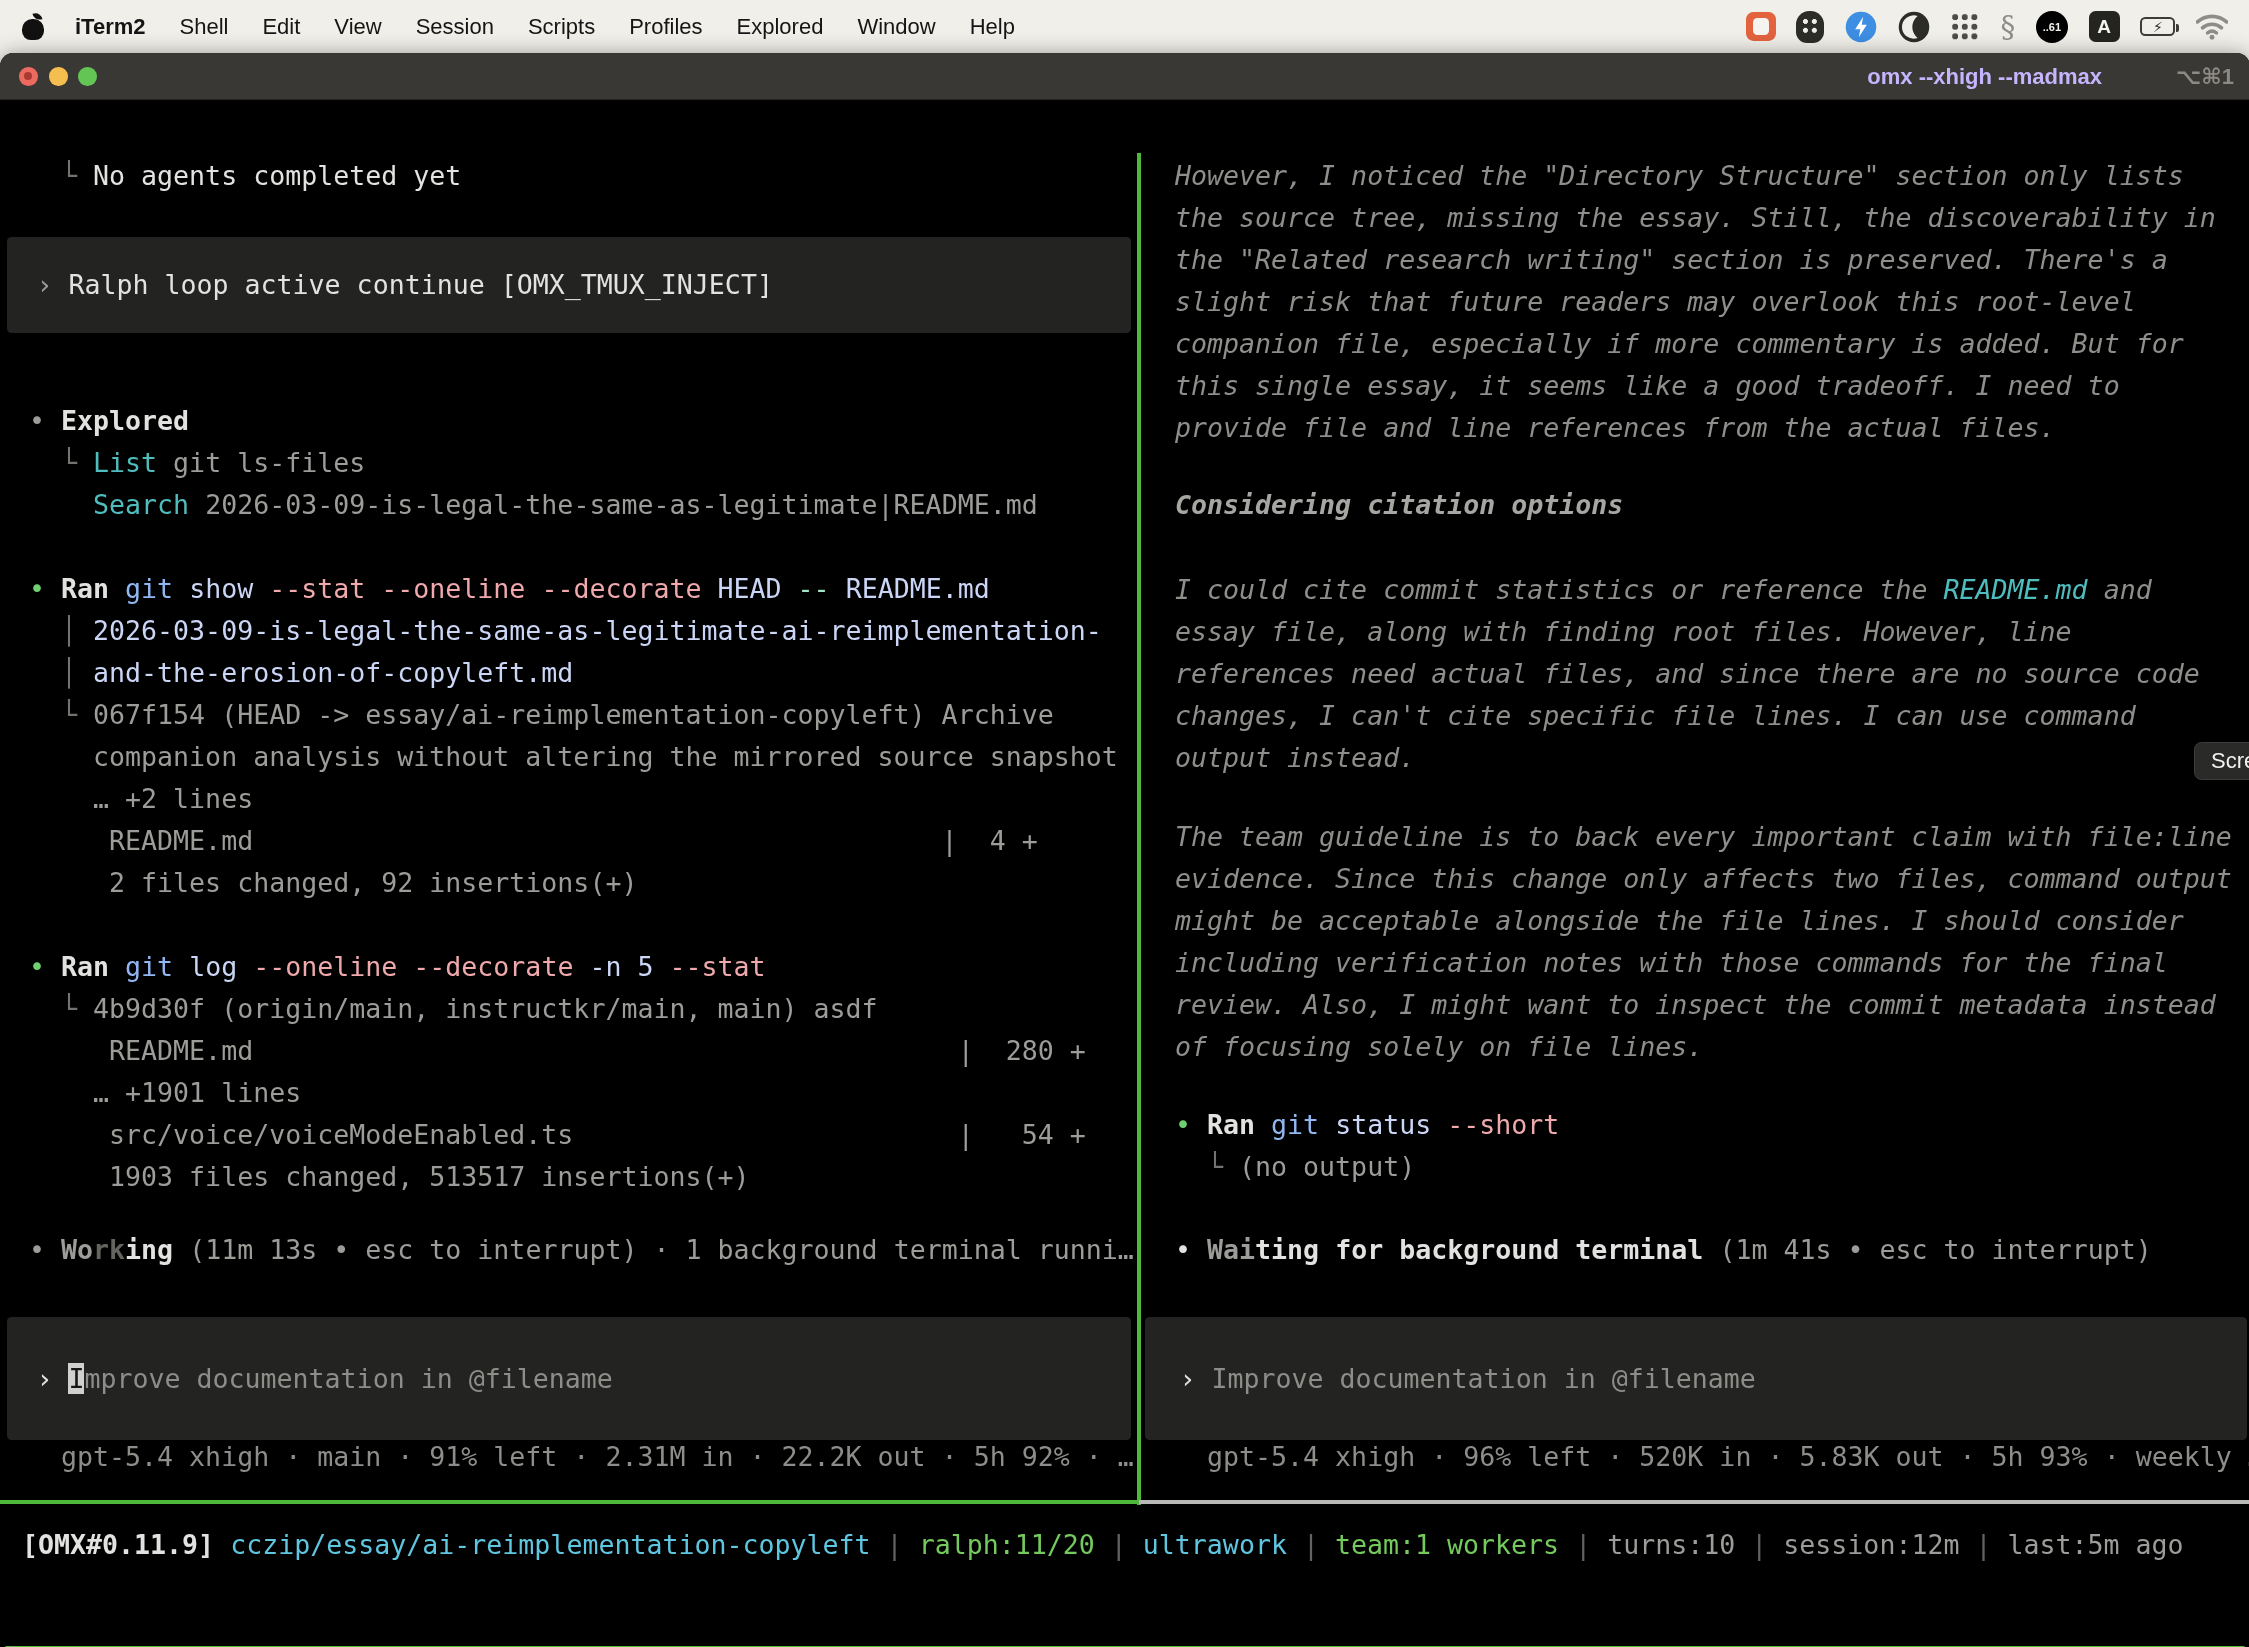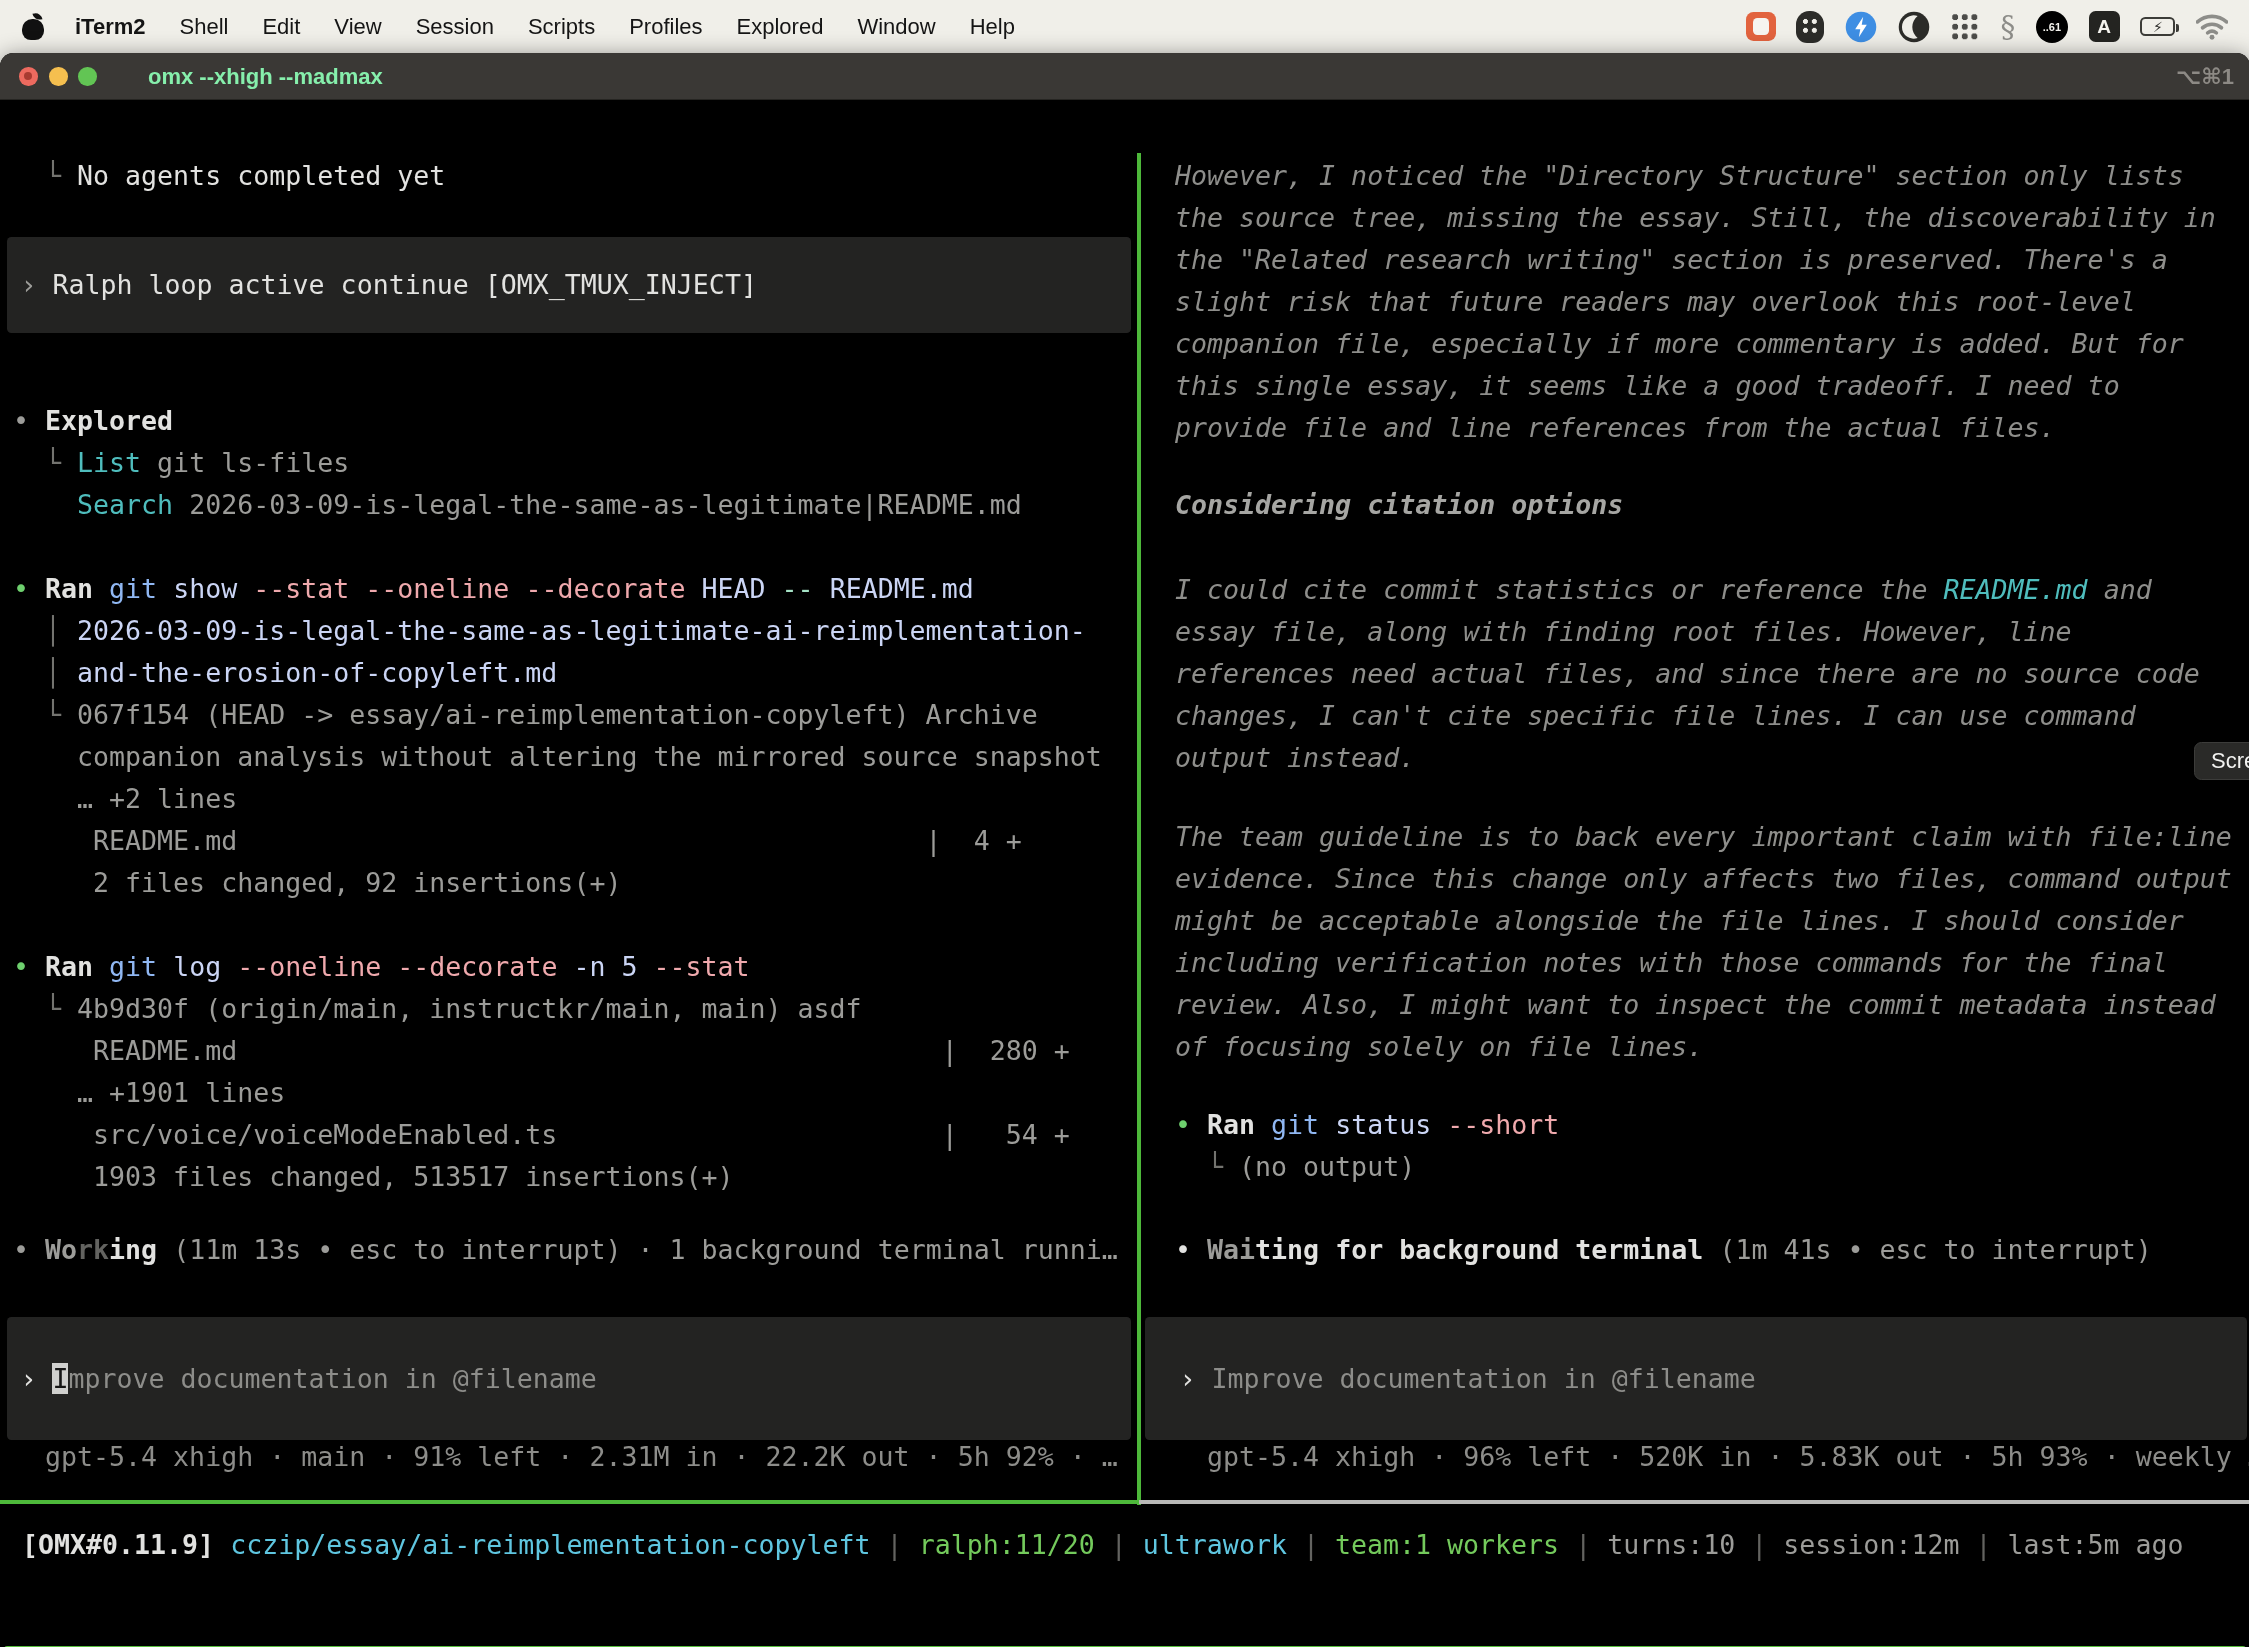--- a/index.html
+++ b/index.html
@@ -40,34 +40,34 @@
 
   
   .window{position:absolute;top:53px;left:0;right:0;bottom:0;background:#000;
     border-radius:13.3px 13.3px 0 0;overflow:hidden;box-shadow:0 3px 22px rgba(0,0,0,.45)}
   .titlebar{position:relative;height:47px;background:#3a3835;border-bottom:1.5px solid #262522}
   .tl{position:absolute;top:14px;width:18.5px;height:18.5px;border-radius:50%;cursor:default}
   .tl-red{left:19px;background:#ed6a5f}
   .tl-red::after{content:"";position:absolute;inset:5.2px;border-radius:50%;background:#a83b31}
   .tl-yellow{left:49px;background:#f5bf4f}
   .tl-green{left:78px;background:#62c554}
-  .title{position:absolute;left:148px;right:148px;top:0;height:57px;line-height:47px;text-align:left;
-    color:#86efac;font-family:"Liberation Sans","DejaVu Sans",sans-serif;font-size:22px;font-weight:700;
+  .title{position:absolute;left:148px;right:148px;top:0;height:57px;line-height:47px;text-align:right;
+    color:#c4b5fd;font-family:"Liberation Sans","DejaVu Sans",sans-serif;font-size:22px;font-weight:700;
     overflow:hidden;white-space:nowrap}
   .shortcut{position:absolute;right:16px;top:0;height:47px;line-height:47px;color:#8d8a85;
     font-size:22px;font-weight:700;font-family:"Liberation Sans","DejaVu Sans",sans-serif}
 
   
   .termarea{position:absolute;top:100px;left:0;right:0;bottom:0;background:#000}
   .pane{position:absolute;top:0;height:1347px;overflow:hidden}
   .pane-left{left:0;width:1137px}
   .pane-right{left:1141px;right:0}
   .vdivider{position:absolute;left:1137px;top:0;width:4.4px;height:1352px;background:#4db83a}
 
-  .term{font-size:26.6px;color:#e2e2e0;padding-left:13px}
+  .term{font-size:26.6px;color:#e2e2e0;padding-left:29px}
   .pane-right .term{padding-left:34px}
   .chunk{position:absolute;left:0;right:0}
   .line{white-space:pre;height:42px;line-height:42px;overflow:hidden}
   .bold{font-weight:700}
   .it span{font-style:italic}
 
   .c-wh{color:#e2e2e0}
   .c-gy{color:#9c9c99}
   .c-gy2{color:#8d8d8a}
   .c-gd{color:#73736f}

